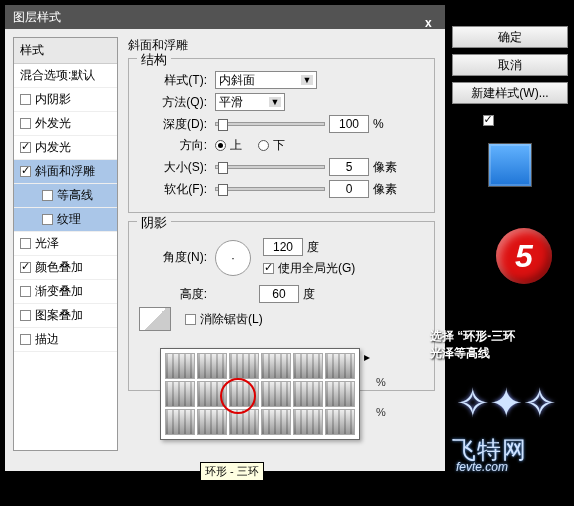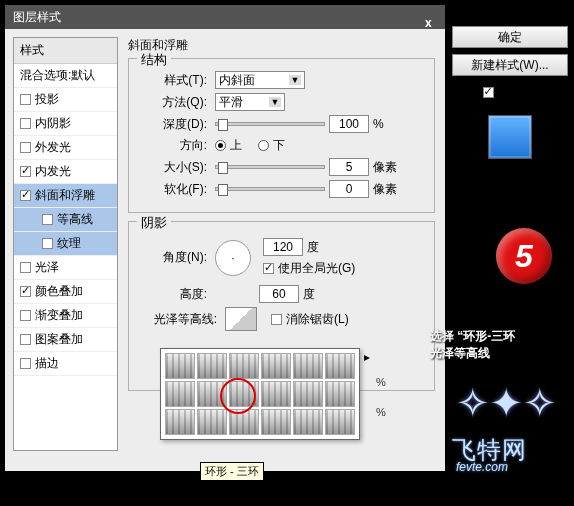--- a/index.html
+++ b/index.html
@@ -56,24 +56,20 @@
     <span class="close">x</span>
   </div>
   <div class="body">
     <div class="sidebar">
       <div class="sidebar-head">样式</div>
       <div class="sidebar-item">
         <span>混合选项:默认</span>
       </div>
       <div class="sidebar-item">
           <span class="ck"></span>
-          <span>投影</span>
-        </div>
-      <div class="sidebar-item">
-          <span class="ck"></span>
           <span>内阴影</span>
         </div>
       <div class="sidebar-item">
           <span class="ck"></span>
           <span>外发光</span>
         </div>
       <div class="sidebar-item">
           <span class="ck checked"></span>
           <span>内发光</span>
         </div>
@@ -111,21 +107,21 @@
         </div>
     </div>
 
     <div class="main">
       <div class="group-title">斜面和浮雕</div>
 
       <div class="fieldset">
         <span class="legend">结构</span>
         <div class="row">
           <span class="label">样式(T):</span>
-          <span class="select" style="width:90px">
+          <span class="select" style="width:102px">
               <span>内斜面</span>
               <span class="arrow">▼</span>
             </span>
         </div>
         <div class="row">
           <span class="label">方法(Q):</span>
           <span class="select" style="width:70px">
               <span>平滑</span>
               <span class="arrow">▼</span>
             </span>
@@ -175,21 +171,20 @@
             </div>
           </div>
         </div>
         <div class="row">
           <span class="label">高度:</span>
           <span style="width:40px"></span>
           <span class="numbox">60</span>
           <span>度</span>
         </div>
         <div class="row">
-          <span class="label" style="width:78px">光泽等高线:</span>
           <span class="contour-thumb"></span>
           <span style="width:6px"></span>
           <span class="ck"></span>
           <span>消除锯齿(L)</span>
         </div>
       </div>
     </div>
   </div>
 </div>
 
@@ -216,20 +211,21 @@
   </div>
 </div>
 <div class="pp">▸</div>
 <div class="red-circle"></div>
 <div class="tooltip">环形 - 三环</div>
 <span class="pct" style="left:376px; top:376px">%</span>
 <span class="pct" style="left:376px; top:406px">%</span>
 
 <div class="rightpanel">
   <div class="btn">确定</div>
+  <div class="btn">取消</div>
   <div class="btn">新建样式(W)...</div>
   <div class="prevrow">
     <span class="ck checked"></span>
     <span>预览(V)</span>
   </div>
   <div class="preview-swatch"></div>
 </div>
 
 <div class="badge5">5</div>
 <div class="overlay-text">

